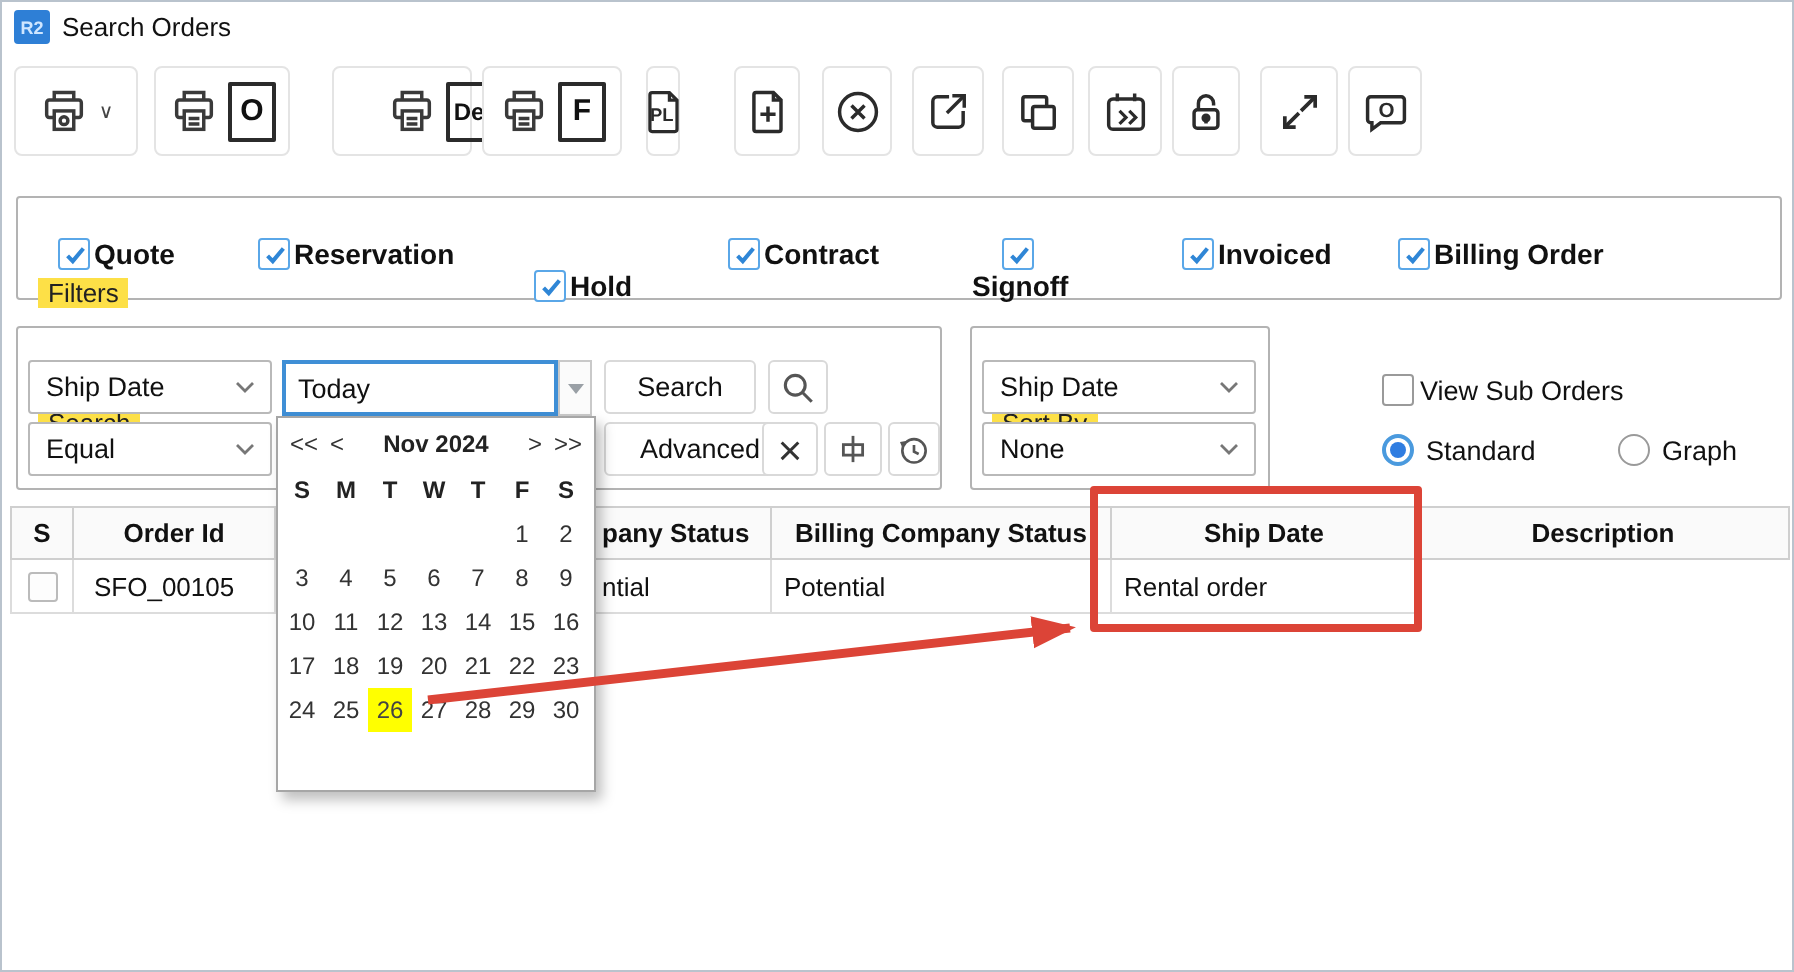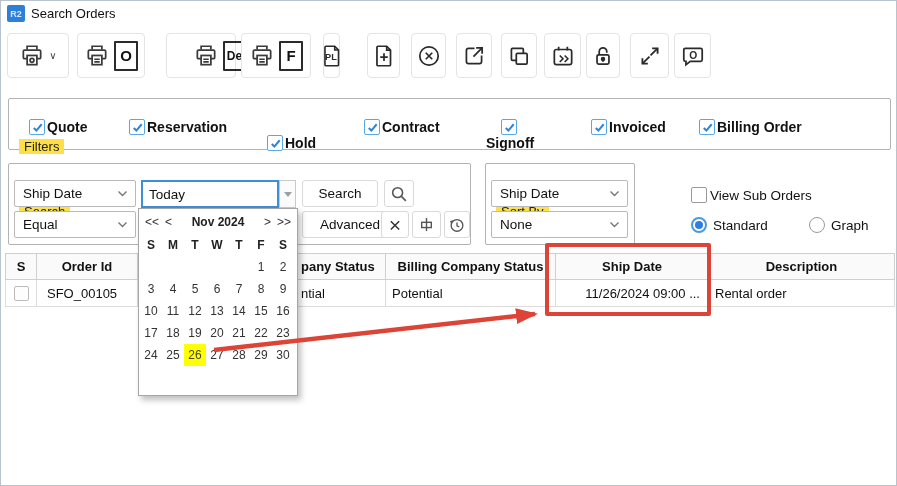--- a/index.html
+++ b/index.html
@@ -336,21 +336,20 @@
     <div class="hc">Billing Company Status</div>
     <div class="hc">Ship Date</div>
     <div class="hc">Description</div>
 
     <div class="dc first">
         <div class="rowcb"></div>
       </div>
     <div class="dc">SFO_00105</div>
     <div class="dc padded">ntial</div>
     <div class="dc" style="padding-left:6px;">Potential</div>
-    <div class="dc right">11/26/2024 09:00 ...</div>
     <div class="dc" style="padding-left:6px;">Rental order</div>
   </div>
 
   <div class="calendar">
     <div class="calnav">
       <span class="nv">&lt;&lt;</span>
       <span class="nv">&lt;</span>
       <span class="ttl">Nov 2024</span>
       <span class="nv">&gt;</span>
       <span class="nv">&gt;&gt;</span>

